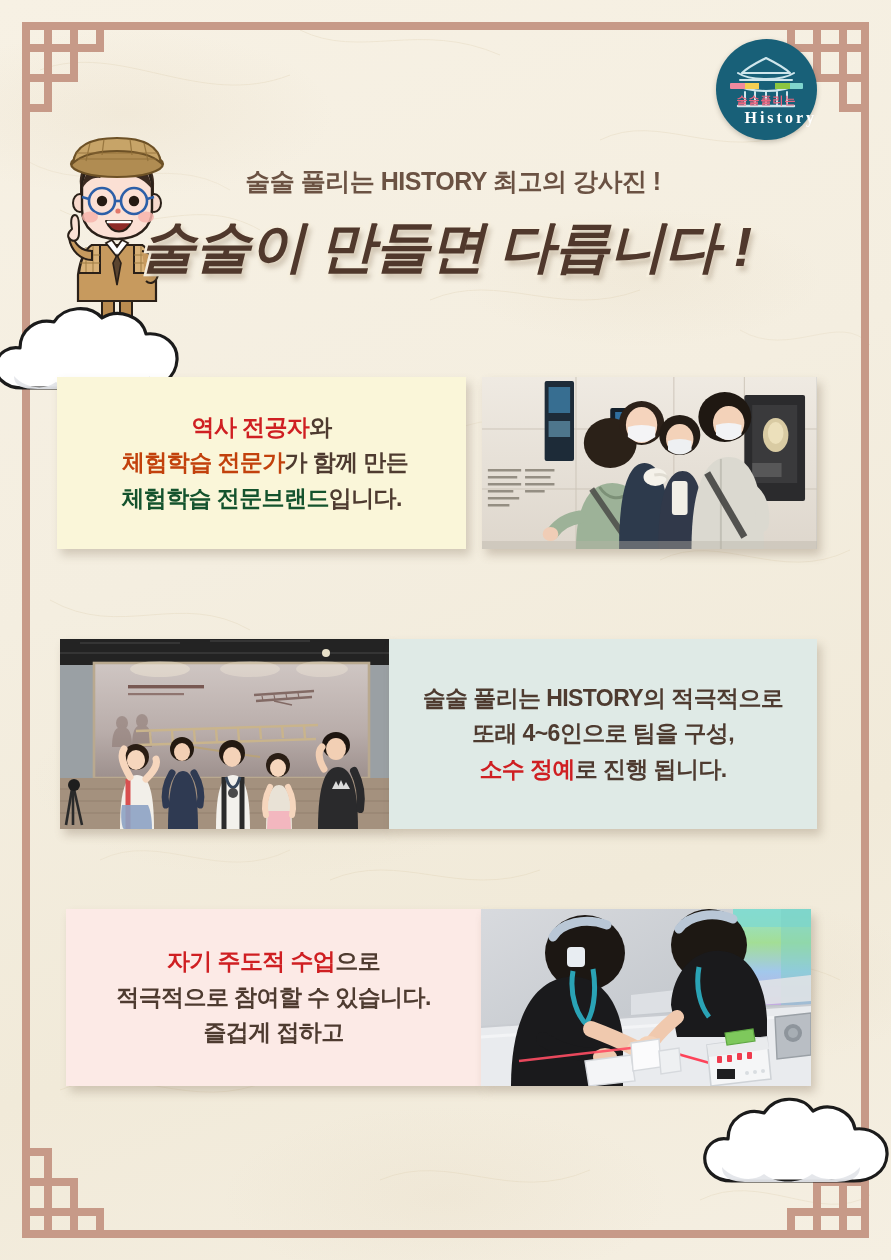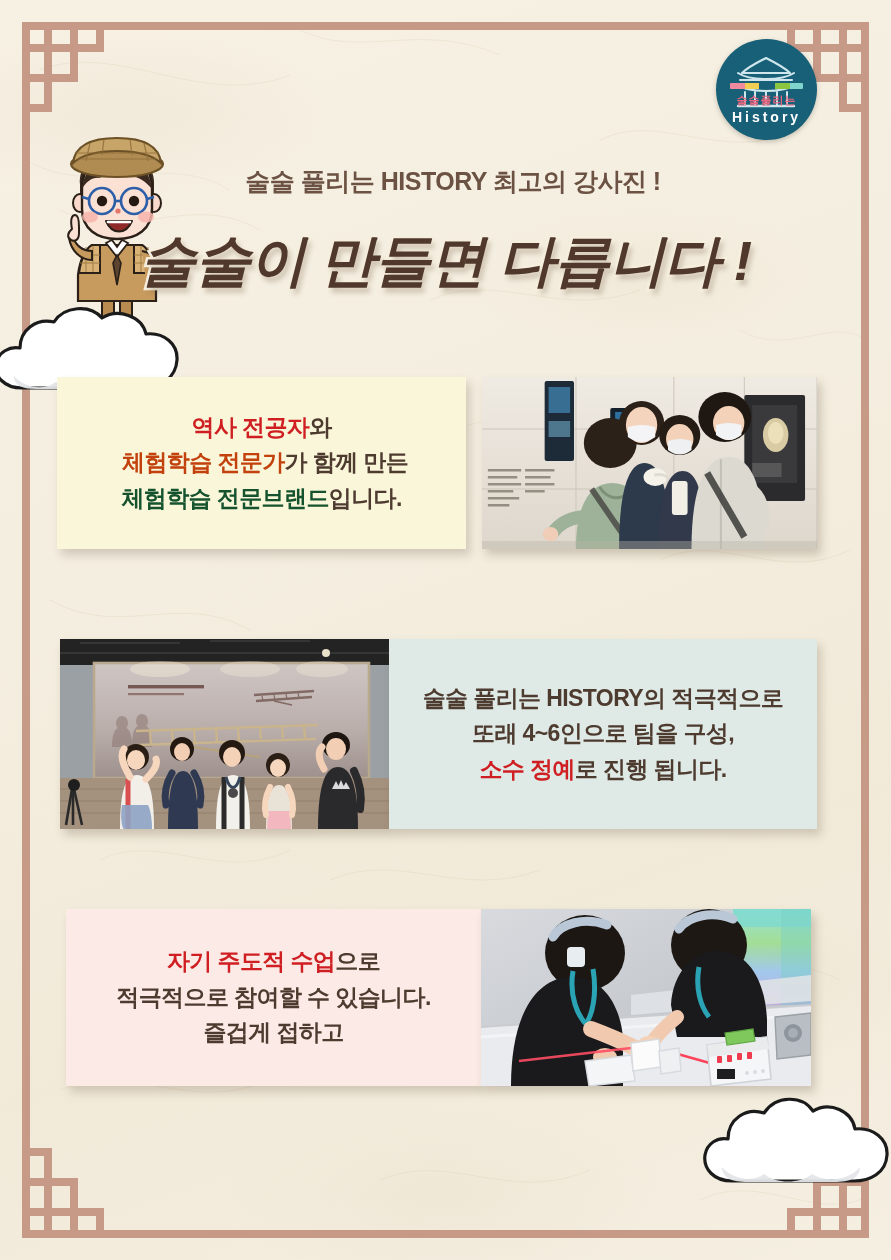--- a/index.html
+++ b/index.html
@@ -63,21 +63,21 @@
   }
   #subtitle {
     font-size: 25px;
     font-weight: bold;
     color: #6b5243;
     letter-spacing: -0.5px;
     line-height: 1.1;
     margin-left: 15px;
   }
   #maintitle {
-    margin-top: 36px;
+    margin-top: 22px;
     font-size: 56px;
     font-weight: bold;
     font-style: italic;
     color: #50382c;
     letter-spacing: -1px;
     line-height: 1.05;
     -webkit-text-stroke: 5px #f6efdf;
     paint-order: stroke fill;
     text-shadow: 3px 5px 5px rgba(120,95,70,0.30);
   }
@@ -221,21 +221,21 @@
     
     <div style="position:absolute; left:14px; top:44px; width:73px; height:6px; display:flex; border-radius:1px; overflow:hidden;">
       <div style="flex:1.1; background:#f08a9e;"></div>
       <div style="flex:1.1; background:#f2cf52;"></div>
       <div style="flex:1.2; background:#186078;"></div>
       <div style="flex:1.1; background:#8cc63f;"></div>
       <div style="flex:1.0; background:#7fd4cd;"></div>
     </div>
 
     <div style="position:absolute; left:0; right:0; top:54px; text-align:center; font-size:11px; font-weight:bold; color:#e8657f; letter-spacing:1px;">술술풀리는</div>
-    <div style="position:absolute; left:0; right:0; top:70px; text-align:center; font-size:14px; font-weight:bold; color:#ffffff; letter-spacing:3px;">History</div>
+    <div style="position:absolute; left:0; right:0; top:70px; text-align:right; font-size:16px; font-weight:bold; color:#ffffff; letter-spacing:3px;font-family:Liberation Serif, serif;">History</div>
   </div>
 
   <svg id="mascot" viewBox="0 0 150 195">
 
     <path d="M38 52 C 36 32, 52 20, 75 20 C 98 20, 114 32, 112 54 L112 62 C 106 48, 96 42, 75 42 C 54 42, 44 48, 38 62 Z" fill="#3b2a20"></path>
 
     <ellipse cx="38" cy="70" rx="7" ry="9" fill="#f8d9cc" stroke="#2a2018" stroke-width="2"></ellipse>
     <ellipse cx="112" cy="70" rx="7" ry="9" fill="#f8d9cc" stroke="#2a2018" stroke-width="2"></ellipse>
 
     <path d="M40 55 C 40 34, 55 24, 75 24 C 95 24, 110 34, 110 55 L110 76 C 110 96, 95 106, 75 106 C 55 106, 40 96, 40 76 Z" fill="#fbe0d4" stroke="#2a2018" stroke-width="2.4"></path>

